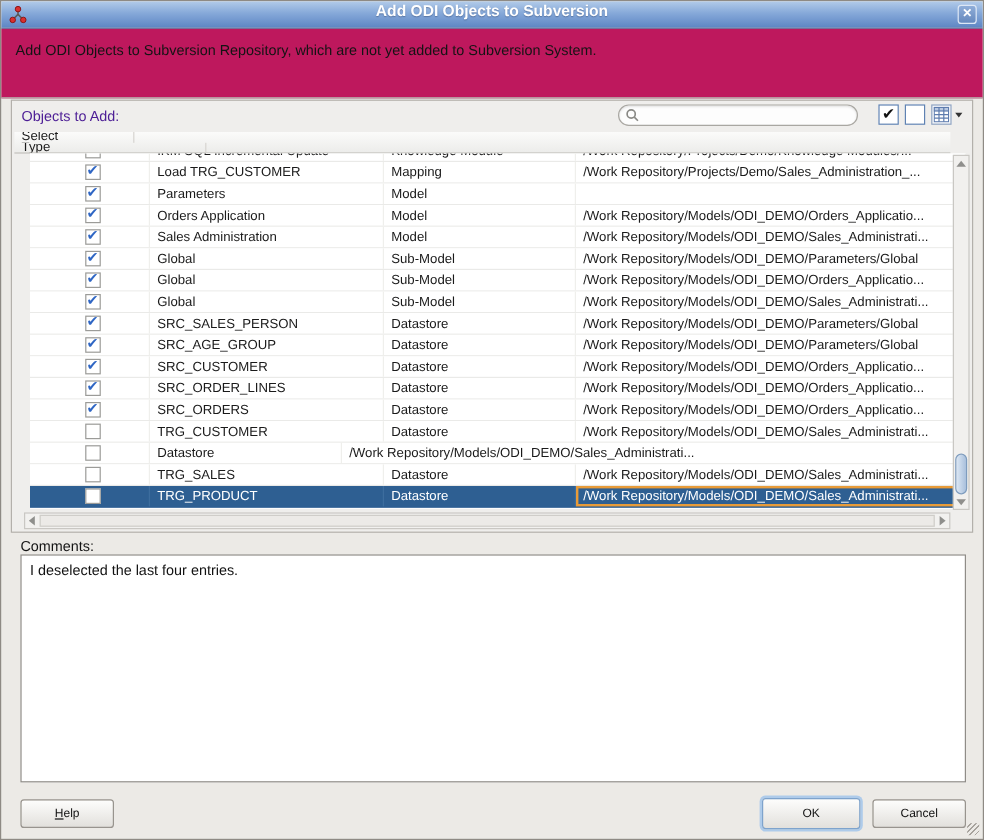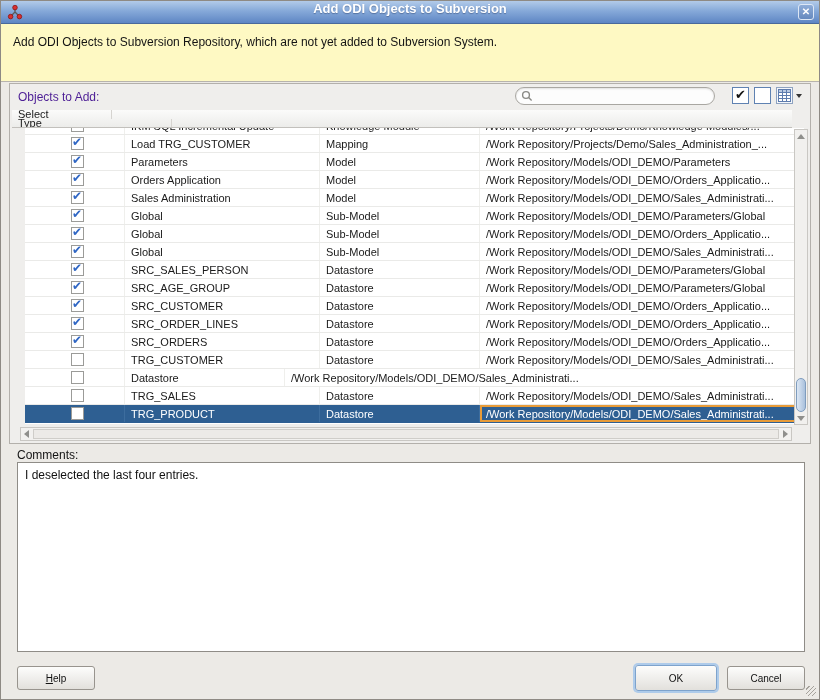--- a/index.html
+++ b/index.html
@@ -9,21 +9,21 @@
   .titlebar{position:absolute;left:0;top:0;right:0;height:22px;
     background:linear-gradient(180deg,#b2cbe9 0%,#86a9d9 45%,#5e86c4 100%);
     border-bottom:1px solid #49699b;display:flex;align-items:flex-start;}
   .title-icon{position:absolute;left:6px;top:3px;width:16px;height:16px;}
   .title-text{flex:1;text-align:center;color:#fff;font-weight:bold;font-size:13px;text-shadow:0 1px 1px rgba(40,60,100,.45);}
   .close-btn{position:absolute;right:5px;top:3px;width:16px;height:16px;border:1px solid #dde7f5;border-radius:3px;
     background:linear-gradient(180deg,#8fadd8,#6689be);color:#fff;font-size:10px;font-weight:bold;
     display:flex;align-items:center;justify-content:center;cursor:pointer;box-sizing:border-box;line-height:1;}
 
   
-  .descband{position:absolute;left:0;top:23px;right:0;height:58px;background:#fef9c3;border-bottom:1px solid #b7b3ad;
+  .descband{position:absolute;left:0;top:23px;right:0;height:58px;background:#be185d;border-bottom:1px solid #b7b3ad;
     display:flex;align-items:flex-start;padding:11px 0 0 12px;font-size:12px;color:#141414;box-sizing:border-box;}
 
   
   .panel{position:absolute;left:8px;top:82px;width:802px;height:361px;border:1px solid #b3b0ab;background:#efeeec;box-sizing:border-box;}
   .toolbar{position:absolute;left:0;top:0;right:0;height:26px;}
   .toolbar-label{position:absolute;left:8px;top:6px;font-size:12px;color:#4c1d95;}
   .searchwrap{position:absolute;left:505px;top:3px;width:200px;height:18px;border:1px solid #a9a7a2;border-radius:9px;
     background:#fdfdfd;box-shadow:inset 0 1px 2px rgba(0,0,0,.12);display:flex;align-items:center;box-sizing:border-box;}
   .searchwrap svg{margin-left:5px;flex:0 0 auto;}
   .searchwrap input{border:none;outline:none;background:transparent;flex:1;height:14px;font-size:11px;padding:0 6px 0 3px;min-width:0;}
@@ -153,21 +153,20 @@
     <div class="cell w-name c-name">Load TRG_CUSTOMER</div>
     <div class="cell w-type c-type">Mapping</div>
     <div class="cell w-path c-path">/Work Repository/Projects/Demo/Sales_Administration_...</div>
   </div>
           <div class="row">
     <div class="cell w-select">
       <span class="cb checked"></span>
     </div>
     <div class="cell w-name c-name">Parameters</div>
     <div class="cell w-type c-type">Model</div>
-    <div class="cell w-path c-path">/Work Repository/Models/ODI_DEMO/Parameters</div>
   </div>
           <div class="row">
     <div class="cell w-select">
       <span class="cb checked"></span>
     </div>
     <div class="cell w-name c-name">Orders Application</div>
     <div class="cell w-type c-type">Model</div>
     <div class="cell w-path c-path">/Work Repository/Models/ODI_DEMO/Orders_Applicatio...</div>
   </div>
           <div class="row">

